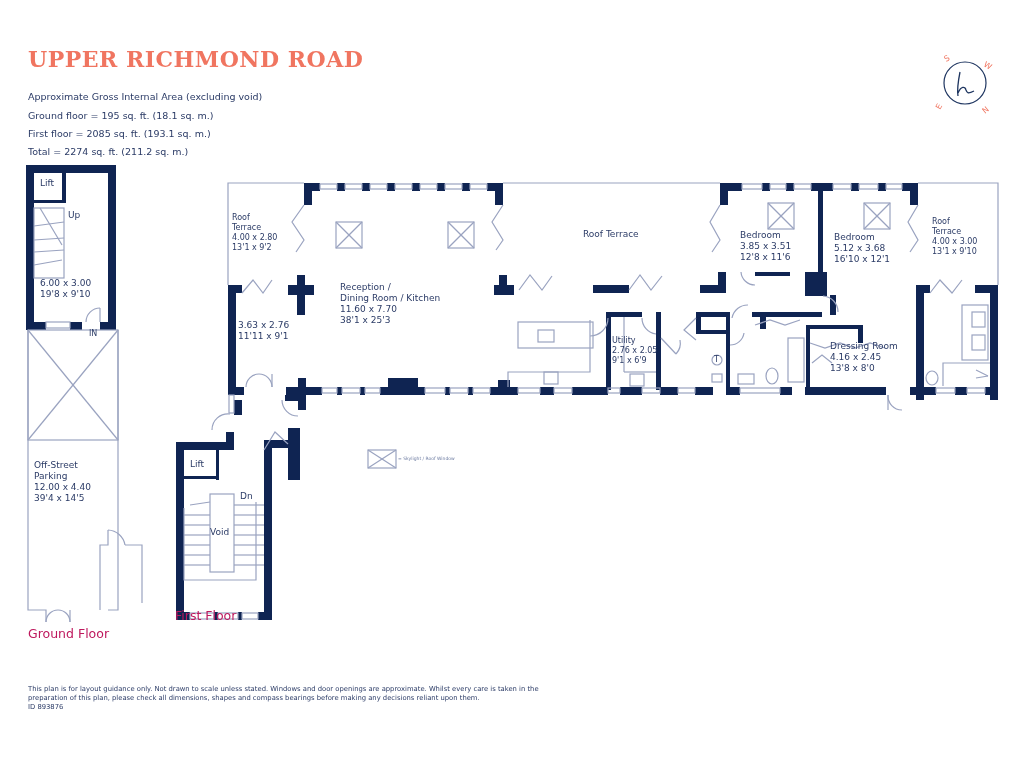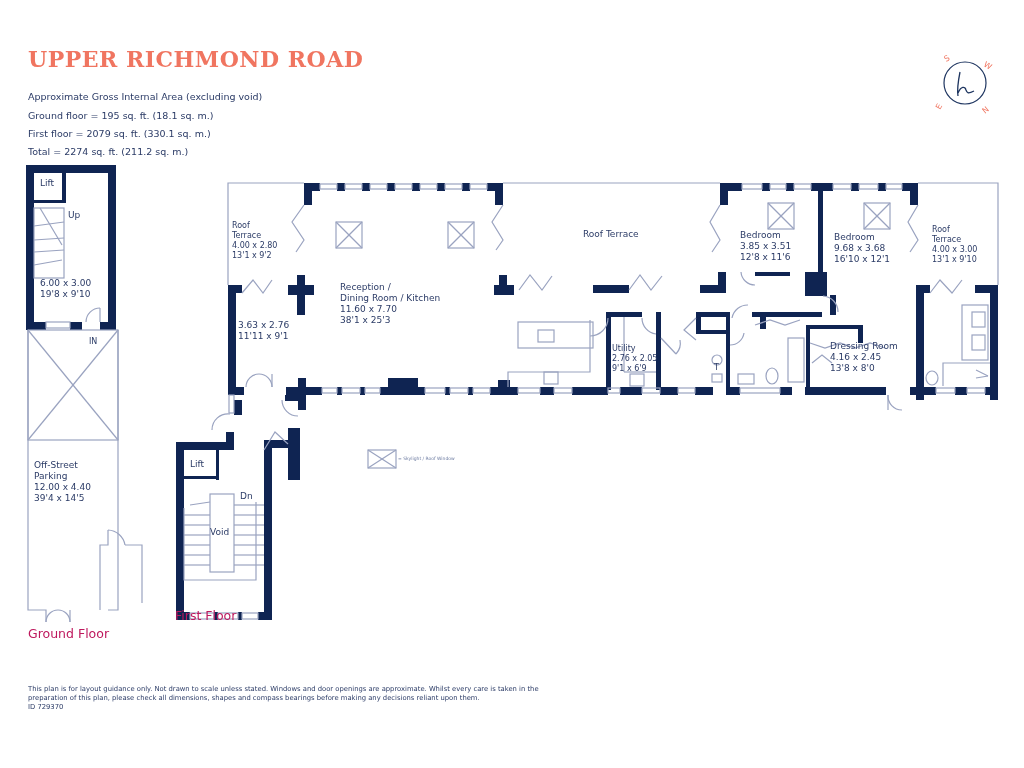--- a/index.html
+++ b/index.html
@@ -4,32 +4,32 @@
 <style>
   html, body { margin:0; padding:0; }
   body { width:1024px; height:768px; background:#ffffff; position:relative; overflow:hidden;
          font-family:"DejaVu Sans", sans-serif; color:#2b3b66; }
   .title { position:absolute; left:28px; top:46px; font-family:"DejaVu Serif", serif; font-weight:bold;
            font-size:22px; letter-spacing:0.5px; color:#f07560; }
   .area-line { position:absolute; left:28px; font-size:9.5px; color:#2b3b66;margin-top:17px; }
   .logo { position:absolute; left:930px; top:48px; width:70px; height:70px; }
   .plan { position:absolute; left:0; top:0; }
   .lbl { position:absolute; font-size:9px; color:#2b3b66; text-align:left; line-height:11px; white-space:nowrap; }
-  .lbl.sm { font-size:8px; line-height:10px;margin-top:8px; }
+  .lbl.sm { font-size:8px; line-height:10px; }
   .floor-label { position:absolute; font-size:12.5px; color:#be185d; }
   .legend-text { position:absolute; left:398px; top:456px; font-size:4.5px; color:#6b7aa0; }
   .disclaimer { position:absolute; left:28px; top:685px; width:520px; font-size:6.8px; line-height:9px; color:#2b3b66; }
 </style>
 </head>
 <body>
 
 <div class="title">UPPER RICHMOND ROAD</div>
 <div class="area-line" style="top:74px">Approximate Gross Internal Area  (excluding void)</div>
 <div class="area-line" style="top:93px">Ground floor = 195 sq. ft. (18.1 sq. m.)</div>
-<div class="area-line" style="top:111px">First floor  = 2079 sq. ft. (330.1 sq. m.)</div>
+<div class="area-line" style="top:111px">First floor  = 2085 sq. ft. (193.1 sq. m.)</div>
 <div class="area-line" style="top:129px">Total = 2274 sq. ft. (211.2 sq. m.)</div>
 
 <svg class="logo" viewBox="0 0 70 70">
   <circle cx="35" cy="35" r="21" fill="none" stroke="#1e3560" stroke-width="1.2"></circle>
   <path d="M30 24 C 28 34, 27 42, 28 48 M28 45 C 31 38, 35 38, 36 42 C 37 45, 38 46, 44 43" fill="none" stroke="#1e3560" stroke-width="1.3"></path>
   <text x="16" y="14" font-size="8" fill="#f07560" font-family="DejaVu Sans, sans-serif" transform="rotate(-30 16 14)">S</text>
   <text x="53" y="18" font-size="8" fill="#f07560" font-family="DejaVu Sans, sans-serif" transform="rotate(30 53 18)">W</text>
   <text x="10" y="62" font-size="8" fill="#f07560" font-family="DejaVu Sans, sans-serif" transform="rotate(-60 10 62)">E</text>
   <text x="55" y="66" font-size="8" fill="#f07560" font-family="DejaVu Sans, sans-serif" transform="rotate(-40 55 66)">N</text>
 </svg>
@@ -333,21 +333,21 @@
   <div>2.76 x 2.05</div>
   <div>9'1 x 6'9</div>
 </div>
 <div class="lbl" style="left:740px;top:230px;width:64px">
   <div>Bedroom</div>
   <div>3.85 x 3.51</div>
   <div>12'8 x 11'6</div>
 </div>
 <div class="lbl" style="left:834px;top:232px;width:68px">
   <div>Bedroom</div>
-  <div>9.68 x 3.68</div>
+  <div>5.12 x 3.68</div>
   <div>16'10 x 12'1</div>
 </div>
 <div class="lbl sm" style="left:932px;top:217px;width:62px">
   <div>Roof</div>
   <div>Terrace</div>
   <div>4.00 x 3.00</div>
   <div>13'1 x 9'10</div>
 </div>
 <div class="lbl" style="left:830px;top:341px;width:72px">
   <div>Dressing Room</div>
@@ -357,14 +357,14 @@
 <div class="lbl" style="left:190px;top:459px">Lift</div>
 <div class="lbl" style="left:240px;top:491px">Dn</div>
 <div class="lbl" style="left:210px;top:527px">Void</div>
 <div class="lbl sm" style="left:714px;top:355px">T</div>
 <div class="floor-label" style="left:175px;top:608px">First Floor</div>
 
 <div class="legend-text">= Skylight / Roof Window</div>
 
 <div class="disclaimer">
   <div>This plan is for layout guidance only. Not drawn to scale unless stated. Windows and door openings are approximate. Whilst every care is taken in the preparation of this plan, please check all dimensions, shapes and compass bearings before making any decisions reliant upon them.</div>
-  <div>ID 729370</div>
+  <div>ID 893876</div>
 </div>
 
 </body></html>

